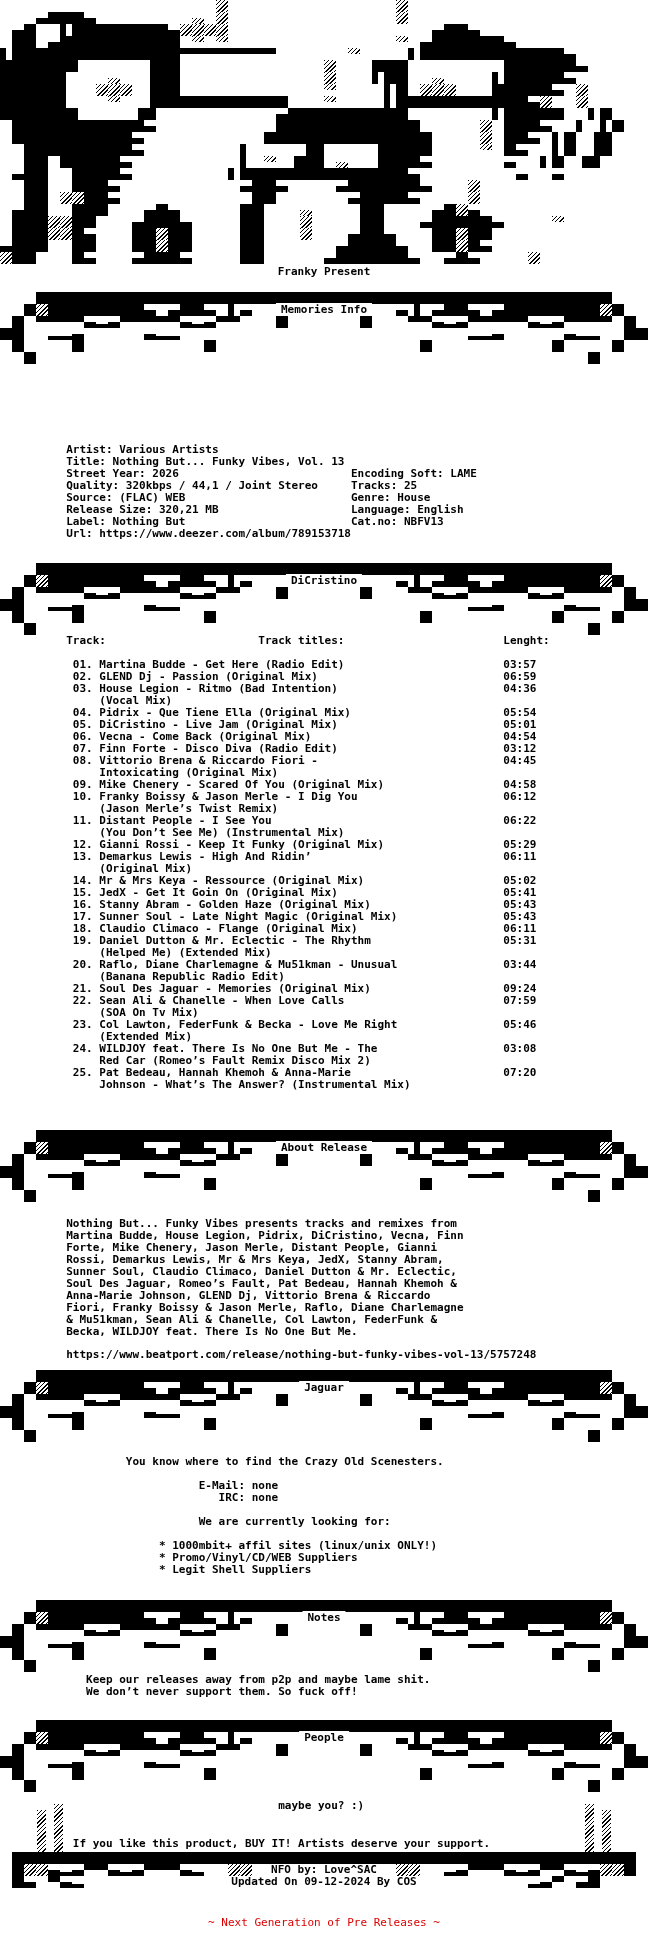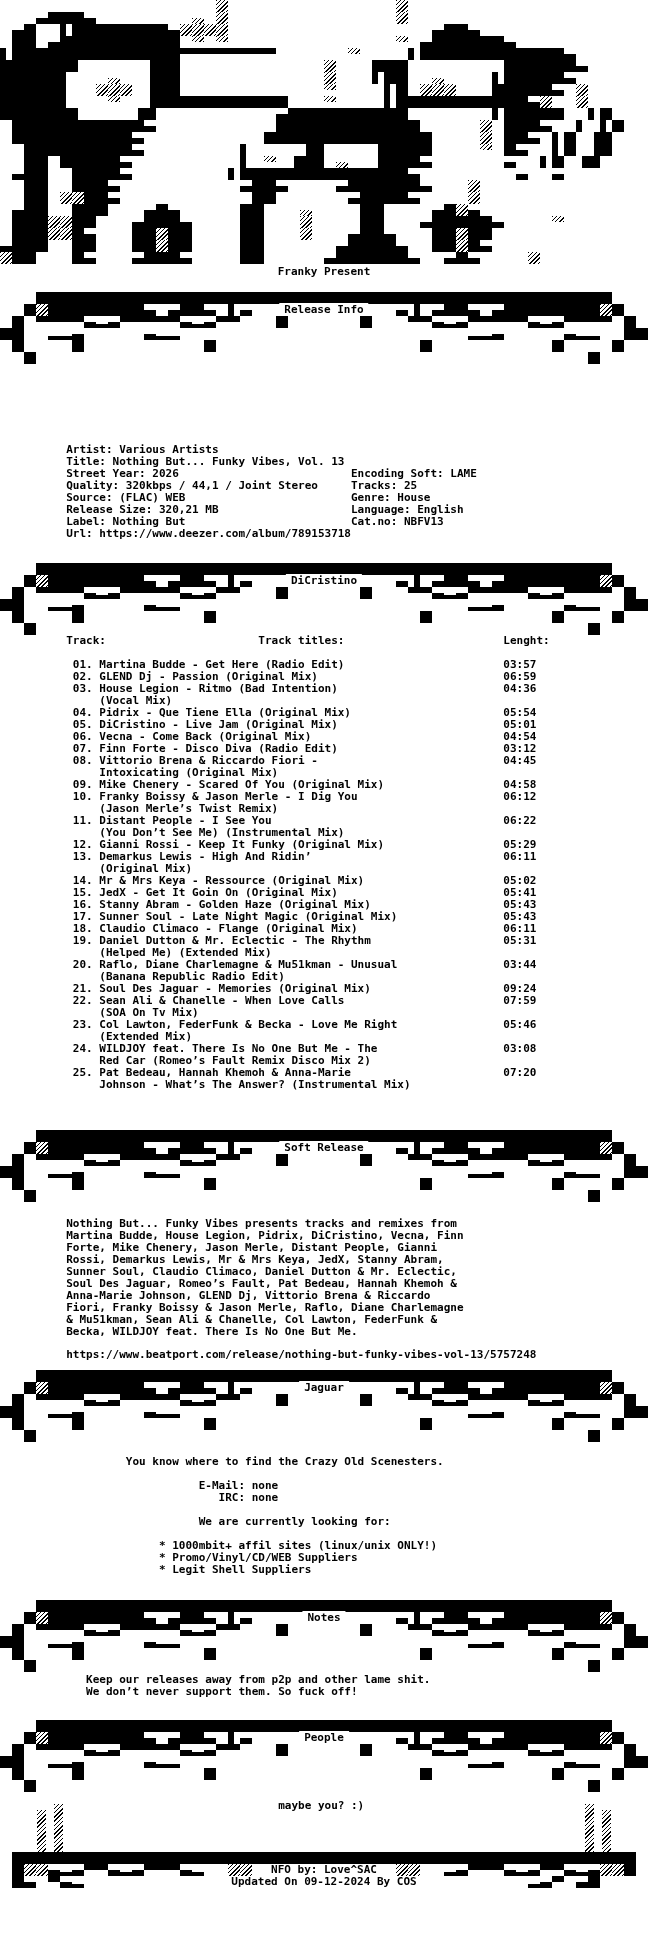--- a/index.html
+++ b/index.html
@@ -692,21 +692,21 @@
       <i class="pb" style="left: 636px; top: 36px; width: 12px; height: 12px;"></i>
       <i class="pb" style="left: 12px; top: 48px; width: 12px; height: 12px;"></i>
       <i class="pb" style="left: 72px; top: 48px; width: 12px; height: 12px;"></i>
       <i class="pb" style="left: 204px; top: 48px; width: 12px; height: 12px;"></i>
       <i class="pb" style="left: 420px; top: 48px; width: 12px; height: 12px;"></i>
       <i class="pb" style="left: 552px; top: 48px; width: 12px; height: 12px;"></i>
       <i class="pb" style="left: 612px; top: 48px; width: 12px; height: 12px;"></i>
       <i class="pb" style="left: 24px; top: 60px; width: 12px; height: 12px;"></i>
       <i class="pb" style="left: 588px; top: 60px; width: 12px; height: 12px;"></i>
     </div>
-  <div class="banner-title">Release Info</div>
+  <div class="banner-title">Memories Info</div>
 </div>
 <pre class="m-relbody">          Artist: Various Artists
           Title: Nothing But... Funky Vibes, Vol. 13
           Street Year: 2026                          Encoding Soft: LAME
           Quality: 320kbps / 44,1 / Joint Stereo     Tracks: 25
           Source: (FLAC) WEB                         Genre: House
           Release Size: 320,21 MB                    Language: English
           Label: Nothing But                         Cat.no: NBFV13</pre>
 <pre>          Url: https://www.deezer.com/album/789153718</pre>
 
@@ -1038,21 +1038,21 @@
       <i class="pb" style="left: 636px; top: 36px; width: 12px; height: 12px;"></i>
       <i class="pb" style="left: 12px; top: 48px; width: 12px; height: 12px;"></i>
       <i class="pb" style="left: 72px; top: 48px; width: 12px; height: 12px;"></i>
       <i class="pb" style="left: 204px; top: 48px; width: 12px; height: 12px;"></i>
       <i class="pb" style="left: 420px; top: 48px; width: 12px; height: 12px;"></i>
       <i class="pb" style="left: 552px; top: 48px; width: 12px; height: 12px;"></i>
       <i class="pb" style="left: 612px; top: 48px; width: 12px; height: 12px;"></i>
       <i class="pb" style="left: 24px; top: 60px; width: 12px; height: 12px;"></i>
       <i class="pb" style="left: 588px; top: 60px; width: 12px; height: 12px;"></i>
     </div>
-  <div class="banner-title">Soft Release</div>
+  <div class="banner-title">About Release</div>
 </div>
 <pre class="m-aboutbody">          Nothing But... Funky Vibes presents tracks and remixes from
           Martina Budde, House Legion, Pidrix, DiCristino, Vecna, Finn
           Forte, Mike Chenery, Jason Merle, Distant People, Gianni
           Rossi, Demarkus Lewis, Mr &amp; Mrs Keya, JedX, Stanny Abram,
           Sunner Soul, Claudio Climaco, Daniel Dutton &amp; Mr. Eclectic,
           Soul Des Jaguar, Romeo’s Fault, Pat Bedeau, Hannah Khemoh &amp;
           Anna-Marie Johnson, GLEND Dj, Vittorio Brena &amp; Riccardo
           Fiori, Franky Boissy &amp; Jason Merle, Raflo, Diane Charlemagne
           &amp; Mu51kman, Sean Ali &amp; Chanelle, Col Lawton, FederFunk &amp;
@@ -1361,21 +1361,21 @@
       <i class="pb" style="left: 72px; top: 48px; width: 12px; height: 12px;"></i>
       <i class="pb" style="left: 204px; top: 48px; width: 12px; height: 12px;"></i>
       <i class="pb" style="left: 420px; top: 48px; width: 12px; height: 12px;"></i>
       <i class="pb" style="left: 552px; top: 48px; width: 12px; height: 12px;"></i>
       <i class="pb" style="left: 612px; top: 48px; width: 12px; height: 12px;"></i>
       <i class="pb" style="left: 24px; top: 60px; width: 12px; height: 12px;"></i>
       <i class="pb" style="left: 588px; top: 60px; width: 12px; height: 12px;"></i>
     </div>
   <div class="banner-title">Notes</div>
 </div>
-<pre class="m-notesbody">             Keep our releases away from p2p and other lame shit.
+<pre class="m-notesbody">             Keep our releases away from p2p and maybe lame shit.
              We don’t never support them. So fuck off!</pre>
 
 <div class="banner m-banner6">
   <div class="art" style="height: 72px;">
       <i class="pb" style="left: 36px; top: 0px; width: 12px; height: 12px;"></i>
       <i class="pb" style="left: 48px; top: 0px; width: 12px; height: 12px;"></i>
       <i class="pb" style="left: 60px; top: 0px; width: 12px; height: 12px;"></i>
       <i class="pb" style="left: 72px; top: 0px; width: 12px; height: 12px;"></i>
       <i class="pb" style="left: 84px; top: 0px; width: 12px; height: 12px;"></i>
       <i class="pb" style="left: 96px; top: 0px; width: 12px; height: 12px;"></i>
@@ -1519,20 +1519,21 @@
       <i class="pb" style="left: 588px; top: 60px; width: 12px; height: 12px;"></i>
     </div>
   <div class="banner-title">People</div>
 </div>
 <div class="greets-box">
   <span class="strip ph" style="left:37px;top:18px;height:42px;"></span>
   <span class="strip ph" style="left:54px;top:12px;height:48px;"></span>
   <span class="strip ph" style="left:585px;top:12px;height:48px;"></span>
   <span class="strip ph" style="left:602px;top:18px;height:42px;"></span>
   <pre class="maybe-line">                                          maybe you? :)</pre>
+  <pre class="buy-line">           If you like this product, BUY IT! Artists deserve your support.</pre>
 </div>
 
 <div class="footer-wrap">
   <div class="art" style="height: 36px;">
       <i class="pb" style="left: 12px; top: 0px; width: 12px; height: 12px;"></i>
       <i class="pb" style="left: 24px; top: 0px; width: 12px; height: 12px;"></i>
       <i class="pb" style="left: 36px; top: 0px; width: 12px; height: 12px;"></i>
       <i class="pb" style="left: 48px; top: 0px; width: 12px; height: 12px;"></i>
       <i class="pb" style="left: 60px; top: 0px; width: 12px; height: 12px;"></i>
       <i class="pb" style="left: 72px; top: 0px; width: 12px; height: 12px;"></i>
@@ -1627,13 +1628,14 @@
       <i class="pb" style="left: 540px; top: 30px; width: 12px; height: 6px;"></i>
       <i class="pb" style="left: 552px; top: 24px; width: 12px; height: 6px;"></i>
       <i class="pb" style="left: 576px; top: 30px; width: 12px; height: 6px;"></i>
       <i class="pb" style="left: 588px; top: 24px; width: 12px; height: 12px;"></i>
     </div>
   <div class="overlay ov-nfo">NFO by: Love^SAC</div>
   <div class="overlay ov-upd">Updated On 09-12-2024 By COS</div>
 </div>
 
 <div class="red-block" style="color: rgb(221, 0, 0);">
+  <div>~ Next Generation of Pre Releases ~</div>
 </div>
 
 </body></html>

